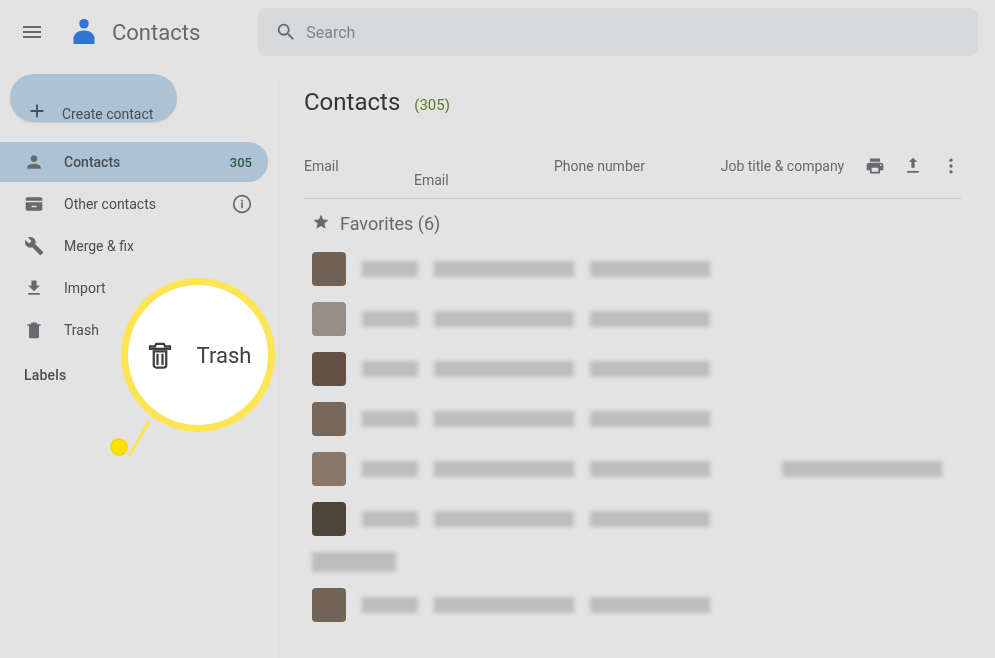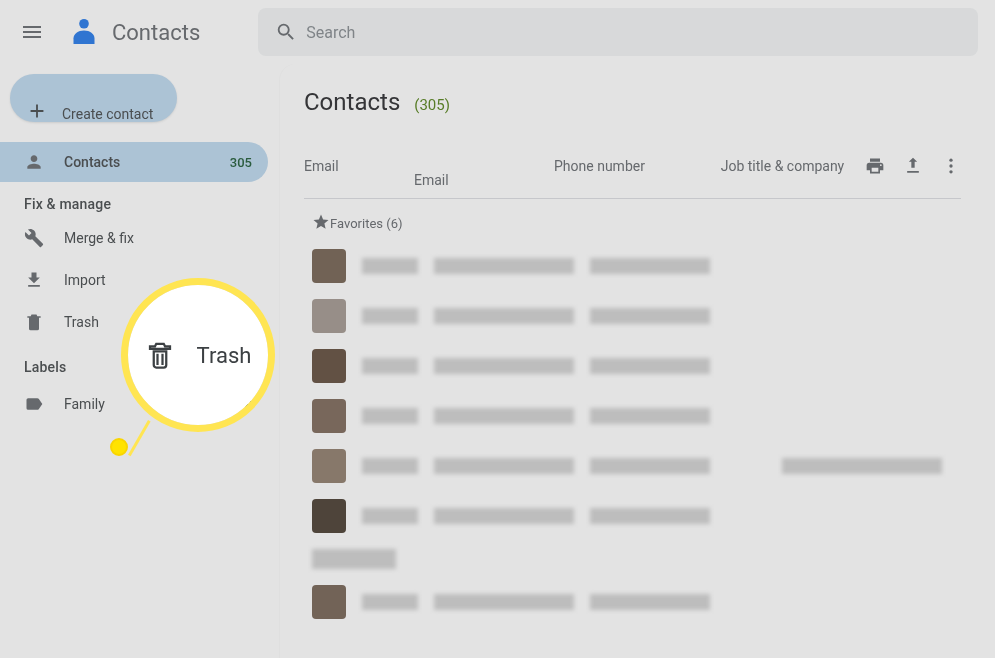--- a/index.html
+++ b/index.html
@@ -36,21 +36,21 @@
   .main { position:absolute; top:64px; left:280px; right:0; bottom:0; background:#fff; border-top-left-radius:16px; padding:24px 34px 0 24px; overflow:hidden; box-shadow: -1px 0 0 rgba(0,0,0,0.02); }
   .page-title { display:flex; align-items:baseline; gap:14px; margin-bottom:20px; }
   .page-title h1 { font-size:24px; font-weight:400; color:#202124; }
   .page-title .pcount { color:#4d7c0f; font-size:15px; }
   .col-head { display:flex; align-items:center; font-size:14px; color:#5f6368; padding:8px 0 10px; border-bottom:1px solid #dadce0; }
   .col-head .c-name { width:110px; }
   .col-head .c-email { width:140px;margin-top:28px; }
   .col-head .c-phone { width:146px; }
   .col-head .c-job { flex:1;text-align:center; }
   .col-head .actions { display:flex; gap:18px; align-items:center; }
-  .fav-row { display:flex; align-items:flex-end; padding:14px 0 10px 8px; font-size:13px; color:#5f6368; }
+  .fav-row { display:flex; align-items:flex-start; gap:10px; padding:14px 0 10px 8px; font-size:18px; color:#5f6368; }
   .row { display:flex; align-items:center; padding:8px 0 8px 8px; gap:16px; }
   .avatar { width:34px; height:34px; border-radius:4px; background:#654; }
   .avatar.b1{background:#6e5a4a;} .avatar.b2{background:#9e938b;} .avatar.b3{background:#5a4434;} .avatar.b4{background:#766051;} .avatar.b5{background:#8a7665;} .avatar.b6{background:#403427;} .avatar.b7{background:#6f5b4c;}
   .blur { display:inline-block; height:16px; background:#cfcfcf; filter:blur(2px); }
   .row .cell-n{width:56px;} .row .cell-e{width:140px;} .row .cell-p{width:120px;} .row .cell-j{width:160px;}
 
   
   .callout { position:absolute; z-index:10; border-radius:50%; background:#fff; display:flex; align-items:center; justify-content:center; gap:20px; }
   .callout-ring { position:absolute; inset:-7px; border:7px solid #ffe552; border-radius:50%; pointer-events:none; }
   .callout-inner { display:flex; align-items:center; gap:22px; }
@@ -97,22 +97,31 @@
     <span>Create contact</span>
   </div>
 
   <div class="nav-item active">
     <svg width="20" height="20" viewBox="0 0 24 24">
         <path d="M12 12c2.21 0 4-1.79 4-4s-1.79-4-4-4-4 1.79-4 4 1.79 4 4 4zm0 2c-2.67 0-8 1.34-8 4v2h16v-2c0-2.66-5.33-4-8-4z"></path>
       </svg>
     <span class="label">Contacts</span>
     <span class="count">305</span>
   </div>
-
-  <div class="section-hdr">Fix &amp; manage</div>
+  <div class="nav-item">
+    <svg width="20" height="20" viewBox="0 0 24 24">
+        <path d="M20 4H4a2 2 0 00-2 2v2h20V6a2 2 0 00-2-2zM4 20h16a2 2 0 002-2V10H2v8a2 2 0 002 2zm5-6h6v2H9v-2z"></path>
+      </svg>
+    <span class="label">Other contacts</span>
+    <svg class="info-icon" width="20" height="20" viewBox="0 0 24 24">
+        <path fill="none" stroke="#5f6368" stroke-width="2" d="M12 2a10 10 0 100 20 10 10 0 000-20z"></path>
+        <path fill="#5f6368" d="M11 10h2v7h-2zM11 7h2v2h-2z"></path>
+      </svg>
+  </div>
+
   <div class="nav-item">
     <svg width="20" height="20" viewBox="0 0 24 24">
         <path d="M22.7 19l-9.1-9.1c.9-2.3.4-5-1.5-6.9-2-2-5-2.4-7.4-1.3l4.3 4.3-3 3-4.3-4.3C.6 7.1 1 10.1 3 12.1c1.9 1.9 4.6 2.4 6.9 1.5l9.1 9.1c.4.4 1 .4 1.4 0l2.3-2.3c.4-.4.4-1 0-1.4z"></path>
       </svg>
     <span class="label">Merge &amp; fix</span>
   </div>
   <div class="nav-item">
     <svg width="20" height="20" viewBox="0 0 24 24">
         <path d="M19 9h-4V3H9v6H5l7 7 7-7zM5 18v2h14v-2H5z"></path>
       </svg>
@@ -123,27 +132,20 @@
         <path d="M6 7h12v13a2 2 0 01-2 2H8a2 2 0 01-2-2V7zm3-4h6l1 2h4v2H4V5h4l1-2z"></path>
       </svg>
     <span class="label">Trash</span>
   </div>
 
   <div class="section-hdr withbtn">
     <span>Labels</span>
     <svg width="22" height="22" viewBox="0 0 24 24" fill="#3c4043">
         <path d="M19 13h-6v6h-2v-6H5v-2h6V5h2v6h6v2z"></path>
       </svg>
-  </div>
-  <div class="nav-item">
-    <svg width="20" height="20" viewBox="0 0 24 24">
-        <path d="M17.63 5.84A2 2 0 0016 5H5a2 2 0 00-2 2v10a2 2 0 002 2h11a2 2 0 001.63-.84L22 12l-4.37-6.16z"></path>
-      </svg>
-    <span class="label">Family</span>
-    <span class="count">8</span>
   </div>
 </div>
 
 <div class="main">
   <div class="page-title">
     <h1>Contacts</h1>
     <span class="pcount">(305)</span>
   </div>
   <div class="col-head">
     <span class="c-name">Email</span>

